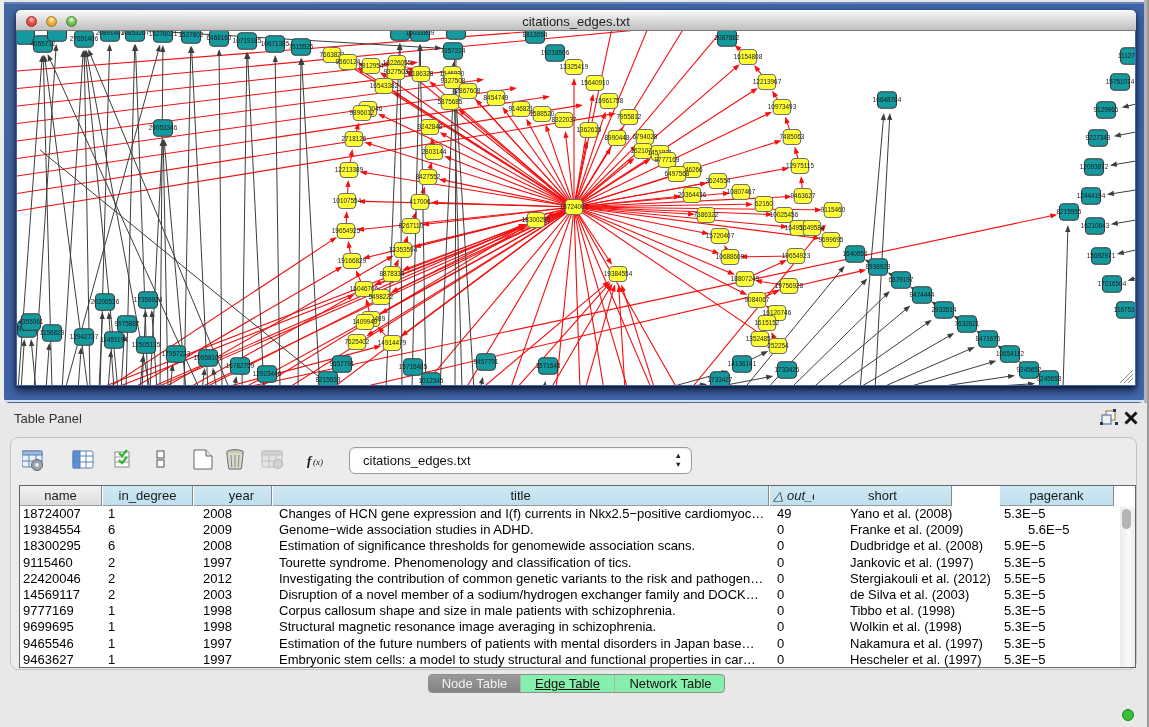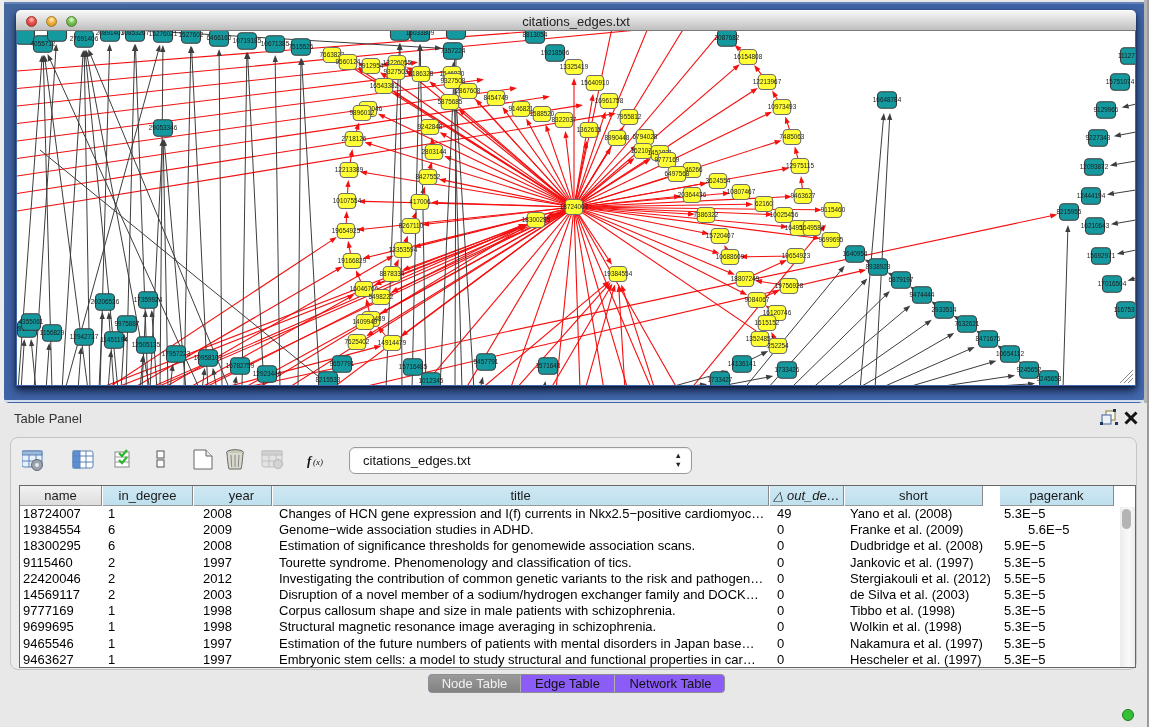--- a/index.html
+++ b/index.html
@@ -32,24 +32,24 @@
 #combo .arr { position:absolute; right:9px; top:3px; font-size:7.5px; color:#222; line-height:9px; }
 #tablebox { position:absolute; left:19px; top:485px; width:1117px; height:183px;
   background:#fff; border:1px solid #666; }
 .hcell { position:absolute; top:486px; height:20px; background:linear-gradient(#cfe8f3,#bfe0ee);
   border-right:1px solid #8a8a8a; font-size:13px; color:#1a1a1a; text-align:center; line-height:20px; border-bottom:1px solid #999;}
 .trow { position:absolute; left:0; width:1135px; height:16px; font-size:13px; color:#000; }
 .trow span { position:absolute; top:0; white-space:nowrap; }
 #vsb { position:absolute; left:1120px; top:507px; width:15px; height:160px; background:linear-gradient(90deg,#ececec,#fafafa 60%,#ececec); }
 #vsb .thumb { position:absolute; left:2px; top:2px; width:9px; height:20px; background:#b4b4b4; border-radius:5px; }
 #tabs { position:absolute; left:428px; top:674px; width:297px; height:19px;
-  border:1px solid #8f8f8f; border-radius:4px; background:#8b5cf6; overflow:hidden; }
+  border:1px solid #8f8f8f; border-radius:4px; background:#86efac; overflow:hidden; }
 .tab { position:absolute; top:0; height:100%; font-size:13px; text-align:center; line-height:18px; color:#111; }
 #tab1 { left:0; width:91px; background:linear-gradient(#9a9a9a,#828282); color:#f2f2f2; }
-#tab2 { left:91px; width:94px; border-left:1px solid #b0b0b0; }
+#tab2 { left:91px; width:94px; border-left:1px solid #b0b0b0;text-decoration:underline; }
 #tab3 { left:185px; width:112px; border-left:1px solid #b0b0b0; }
 #mem { position:absolute; left:1051px; top:710px; font-size:11.5px; font-weight:bold; color:#222;margin-top:20px; }
 #memdot { position:absolute; left:1122px; top:709px; width:12px; height:12px; border-radius:50%;
   background:#35c135; border:1px solid #1d7d1d; }
 </style></head><body>
 <div id="leftstrip"></div>
 <div id="rightstrip"></div>
 <div id="desktop"></div>
 <div id="rightstrip2"></div>
 <div id="win">
@@ -861,21 +861,21 @@
   <text x="285" y="16" font-size="13" font-style="italic" font-weight="bold" fill="#111" font-family="Liberation Serif, serif">f</text>
   <text x="291" y="16" font-size="9" font-style="italic" fill="#111" font-family="Liberation Serif, serif">(x)</text>
 </svg>
 <div id="combo">citations_edges.txt<div class="arr">▲<br>▼</div></div>
 <div id="tablebox"></div>
 <div class="hcell" style="left:20px;width:82px;background:linear-gradient(#f2f2f2,#ddd);">name</div>
 <div class="hcell" style="left:103px;width:90px;">in_degree</div>
 <div class="hcell" style="left:194px;width:78px;padding-left:18px;">year</div>
 <div class="hcell" style="left:273px;width:496px;">title</div>
 <div class="hcell" style="left:770px;width:74px;font-style:italic;">△ out_de…</div>
-<div class="hcell" style="left:845px;width:138px;">short</div>
+<div class="hcell" style="left:814px;width:138px;">short</div>
 <div class="hcell" style="left:1000px;width:114px;">pagerank</div>
 <div class="trow" style="top:506.0px">
     <span style="left:23px">18724007</span>
     <span style="left:108px">1</span>
     <span style="left:203px">2008</span>
     <span style="left:279px">Changes of HCN gene expression and I(f) currents in Nkx2.5−positive cardiomyoc…</span>
     <span style="left:777px">49</span>
     <span style="left:850px">Yano et al. (2008)</span>
     <span style="left:1004px">5.3E−5</span>
   </div>

